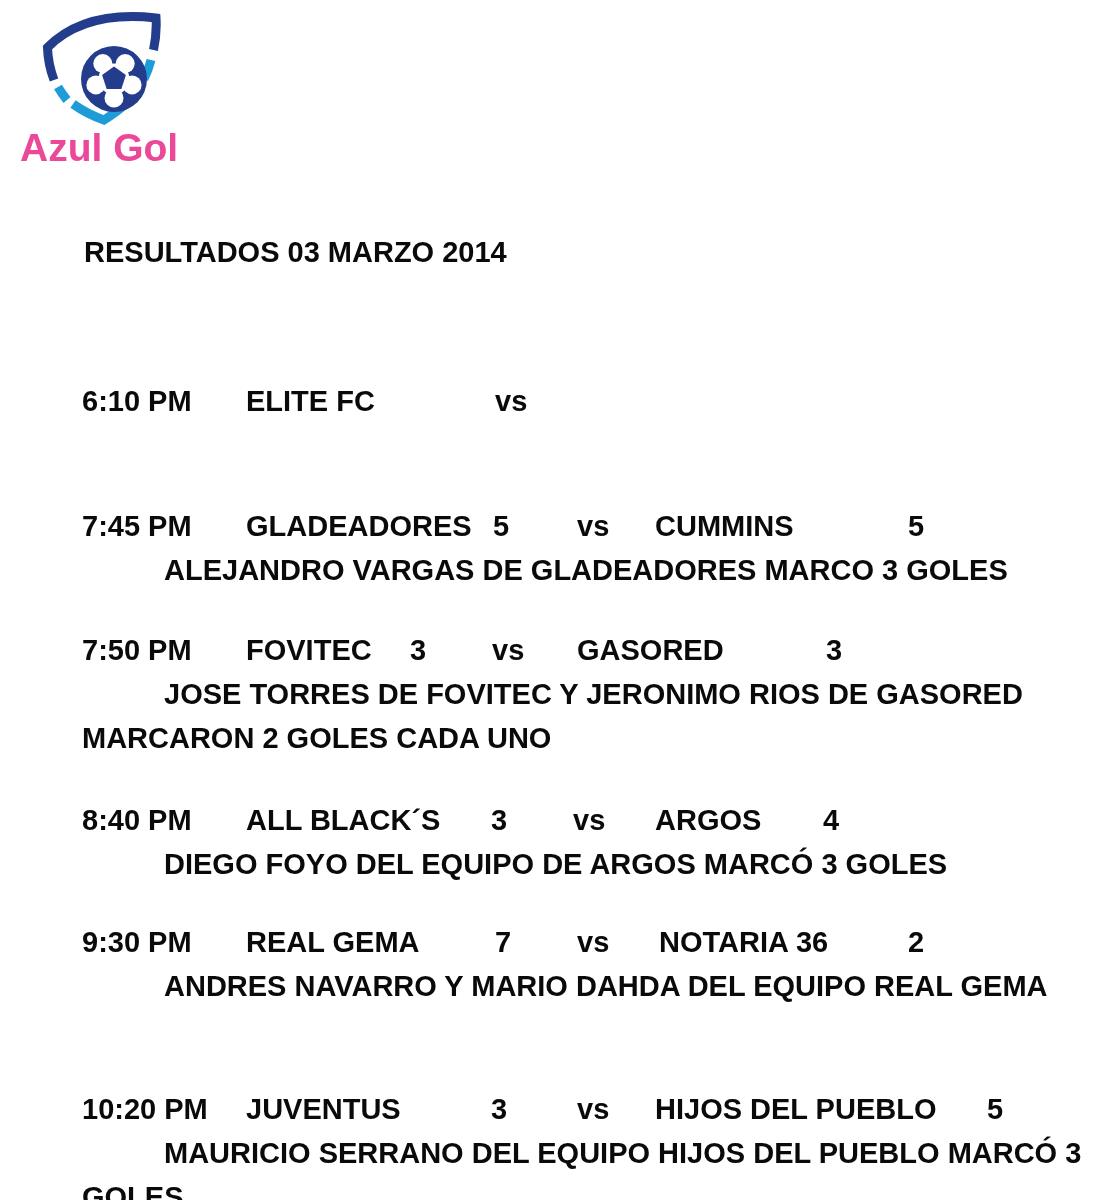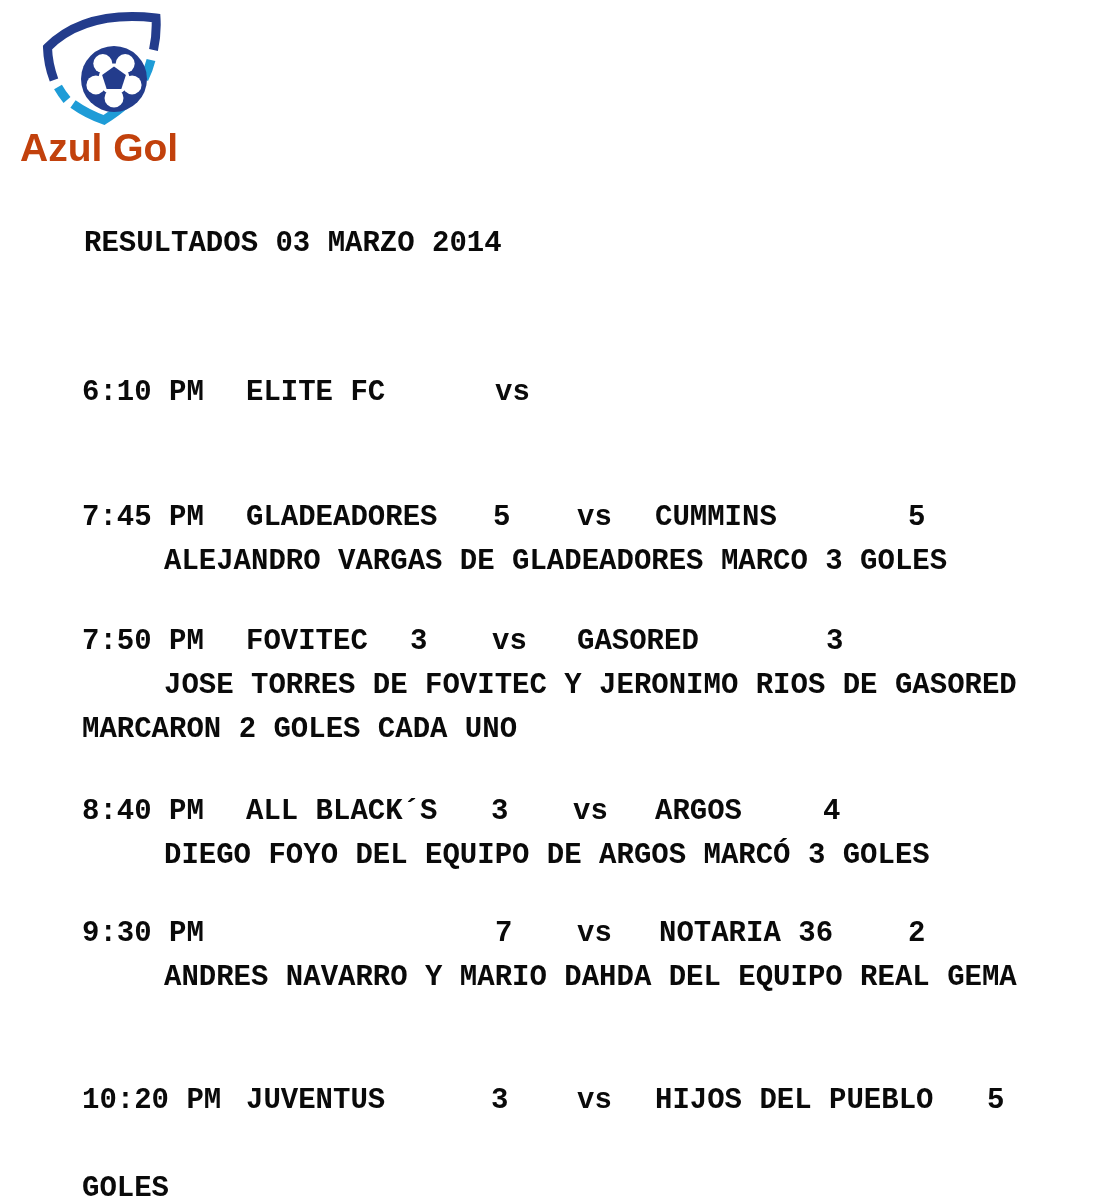--- a/index.html
+++ b/index.html
@@ -16,21 +16,21 @@
   .logo-svg { position:absolute; left:30px; top:8px; width:150px; height:120px; }
   .wordmark {
     position:absolute; left:20px; top:124px;
     font-size:39px; line-height:48px; letter-spacing:0px;
     white-space:nowrap;
   }
   .line {
     position:absolute; left:0; width:1117px; height:36px;
     line-height:36px; font-size:29px; white-space:nowrap;
   }
-  .seg { position:absolute; top:0;font-family:Liberation Mono, monospace; }
+  .seg { position:absolute; top:8px; }
 </style>
 </head>
 <body>
 
 <div class="page">
 
   <div class="logo-box">
     <svg class="logo-svg" viewBox="0 0 150 120">
 
       <path d="M 24,72 Q 18,56 17.5,39.5 Q 55,2 126,10 Q 127,26 123.5,42" fill="none" stroke="#233C8C" stroke-width="9" stroke-linecap="butt"></path>
@@ -43,21 +43,21 @@
 
       <circle cx="84" cy="71" r="33" fill="#233C8C"></circle>
       <circle cx="84" cy="71" r="15.5" fill="#ffffff"></circle>
       <circle cx="95.2" cy="55.6" r="9.5" fill="#ffffff"></circle>
       <circle cx="72.8" cy="55.6" r="9.5" fill="#ffffff"></circle>
       <circle cx="65.9" cy="76.9" r="9.5" fill="#ffffff"></circle>
       <circle cx="84" cy="90" r="9.5" fill="#ffffff"></circle>
       <circle cx="102.1" cy="76.9" r="9.5" fill="#ffffff"></circle>
       <polygon points="84,58.5 95.9,67.1 91.35,81.1 76.65,81.1 72.1,67.1" fill="#233C8C"></polygon>
     </svg>
-    <div class="wordmark" style="color:#c2410c">Azul Gol</div>
+    <div class="wordmark" style="color:#ec4899">Azul Gol</div>
   </div>
 
   <div class="line" style="top:226px">
     <span class="seg" style="left:84px">RESULTADOS 03 MARZO 2014</span>
   </div>
 
   <div class="line" style="top:375px">
     <span class="seg" style="left:82px">6:10 PM</span>
     <span class="seg" style="left:246px">ELITE FC</span>
     <span class="seg" style="left:495px">vs</span>
@@ -97,34 +97,38 @@
     <span class="seg" style="left:573px">vs</span>
     <span class="seg" style="left:655px">ARGOS</span>
     <span class="seg" style="left:823px">4</span>
   </div>
   <div class="line" style="top:838px">
     <span class="seg" style="left:164px">DIEGO FOYO DEL EQUIPO DE ARGOS MARCÓ 3 GOLES</span>
   </div>
 
   <div class="line" style="top:916px">
     <span class="seg" style="left:82px">9:30 PM</span>
+    <span class="seg" style="left:246px">REAL GEMA</span>
     <span class="seg" style="left:495px">7</span>
     <span class="seg" style="left:577px">vs</span>
     <span class="seg" style="left:659px">NOTARIA 36</span>
     <span class="seg" style="left:908px">2</span>
   </div>
   <div class="line" style="top:960px">
     <span class="seg" style="left:164px">ANDRES NAVARRO Y MARIO DAHDA DEL EQUIPO REAL GEMA</span>
   </div>
 
   <div class="line" style="top:1083px">
     <span class="seg" style="left:82px">10:20 PM</span>
     <span class="seg" style="left:246px">JUVENTUS</span>
     <span class="seg" style="left:491px">3</span>
     <span class="seg" style="left:577px">vs</span>
     <span class="seg" style="left:655px">HIJOS DEL PUEBLO</span>
     <span class="seg" style="left:987px">5</span>
   </div>
+  <div class="line" style="top:1127px">
+    <span class="seg" style="left:164px">MAURICIO SERRANO DEL EQUIPO HIJOS DEL PUEBLO MARCÓ 3</span>
+  </div>
   <div class="line" style="top:1171px">
     <span class="seg" style="left:82px">GOLES</span>
   </div>
 
 </div>
 
 </body></html>

